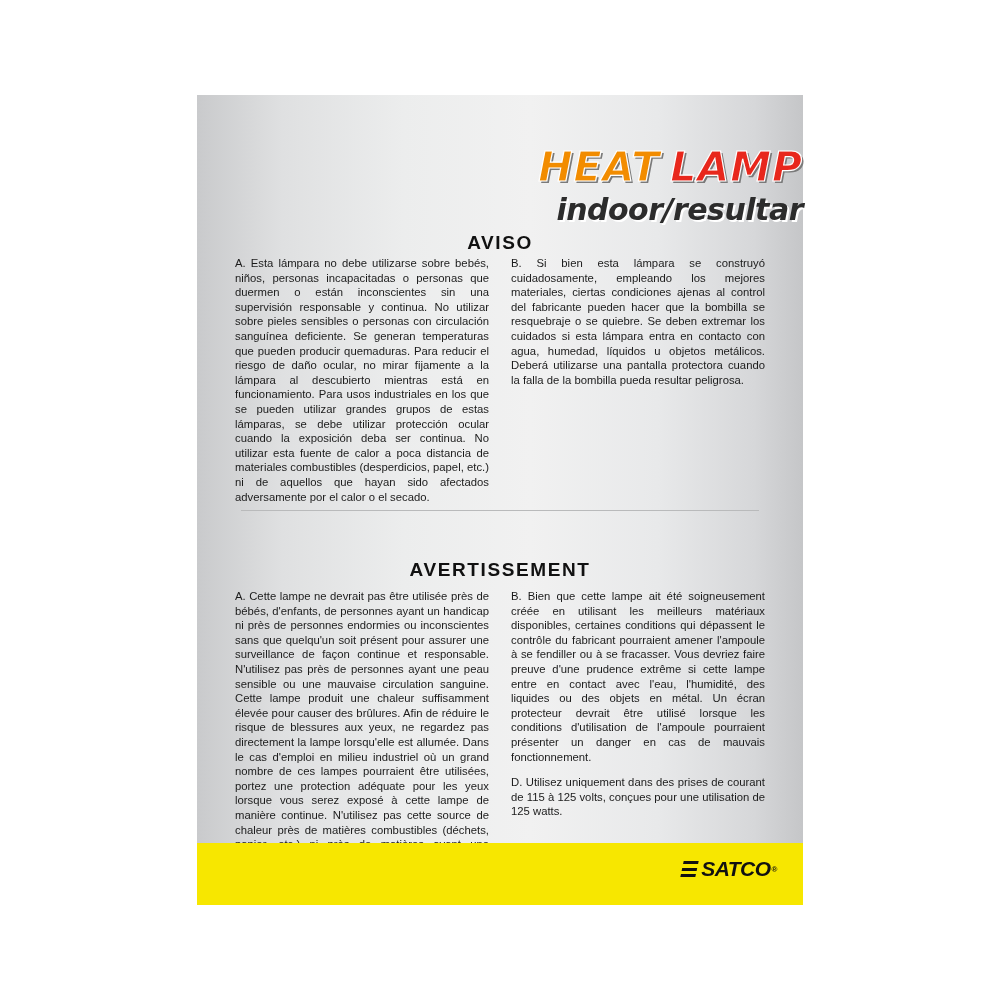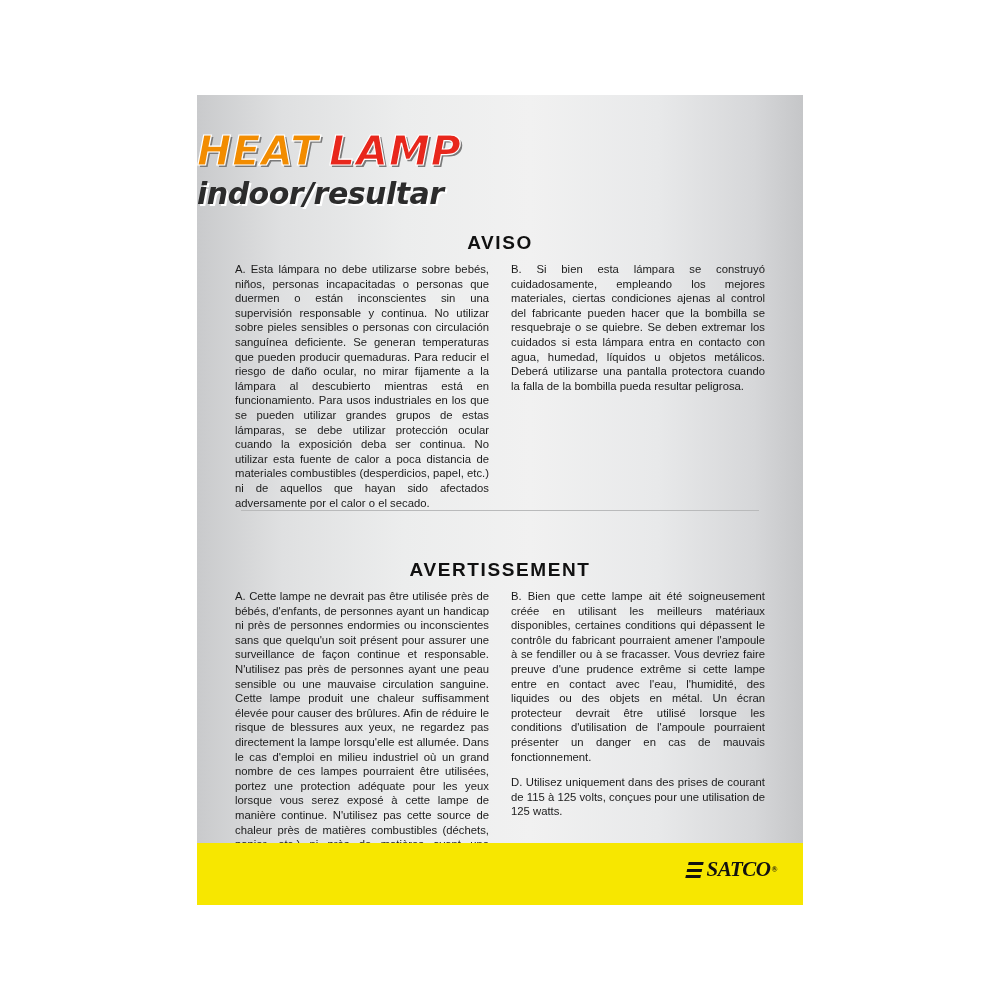--- a/index.html
+++ b/index.html
@@ -22,23 +22,23 @@
     left: 197px;
     top: 95px;
     width: 606px;
     height: 810px;
     background: linear-gradient(90deg, #c9cacc 0%, #dfe0e1 14%, #eceded 34%, #f1f1f1 55%, #e8e9ea 76%, #d6d7d9 92%, #c5c6c8 100%);
     box-sizing: border-box;
   }
   .header-zone {
     position: absolute;
     left: 0;
-    top: 0;
+    top: 16px;
     width: 100%;
-    text-align: left;
+    text-align: right;
     padding-top: 36px;
   }
   .title-heat-lamp {
     font-family: "DejaVu Sans", sans-serif;
     font-size: 41px;
     font-weight: bold;
     font-style: italic;
     letter-spacing: 1px;
     line-height: 1;
     white-space: nowrap;
@@ -114,21 +114,21 @@
     width: 606px;
     height: 62px;
     background: #f7e700;
   }
   .satco-logo {
     position: absolute;
     right: 26px;
     top: 14px;
     display: flex;
     align-items: center;
-    font-family: Liberation Serif, serif;
+    font-family: Liberation Sans, sans-serif;
     font-size: 21px;
     font-weight: bold;
     font-style: italic;
     color: #111111;
     letter-spacing: -0.5px;
   }
   .satco-mark {
     display: inline-block;
     width: 15px;
     height: 16px;
@@ -155,21 +155,21 @@
 
     <div class="header-zone">
       <div class="title-heat-lamp">
         <span class="word-heat">HEAT</span><span class="word-lamp">LAMP</span>
       </div>
       <div class="title-sub">indoor/resultar</div>
     </div>
 
     <div class="section-block" id="spanish-block">
       <div class="section-heading avis">AVISO</div>
-      <div class="cols" style="margin-top:8px;">
+      <div class="cols" style="margin-top:2px;">
         <div class="col">
           <p class="para">A. Esta lámpara no debe utilizarse sobre bebés, niños, personas incapacitadas o personas que duermen o están inconscientes sin una supervisión responsable y continua. No utilizar sobre pieles sensibles o personas con circulación sanguínea deficiente. Se generan temperaturas que pueden producir quemaduras. Para reducir el riesgo de daño ocular, no mirar fijamente a la lámpara al descubierto mientras está en funcionamiento. Para usos industriales en los que se pueden utilizar grandes grupos de estas lámparas, se debe utilizar protección ocular cuando la exposición deba ser continua. No utilizar esta fuente de calor a poca distancia de materiales combustibles (desperdicios, papel, etc.) ni de aquellos que hayan sido afectados adversamente por el calor o el secado.</p>
         </div>
         <div class="col">
           <p class="para">B. Si bien esta lámpara se construyó cuidadosamente, empleando los mejores materiales, ciertas condiciones ajenas al control del fabricante pueden hacer que la bombilla se resquebraje o se quiebre. Se deben extremar los cuidados si esta lámpara entra en contacto con agua, humedad, líquidos u objetos metálicos. Deberá utilizarse una pantalla protectora cuando la falla de la bombilla pueda resultar peligrosa.</p>
         </div>
       </div>
     </div>
 
     <div class="section-block" id="french-block">

